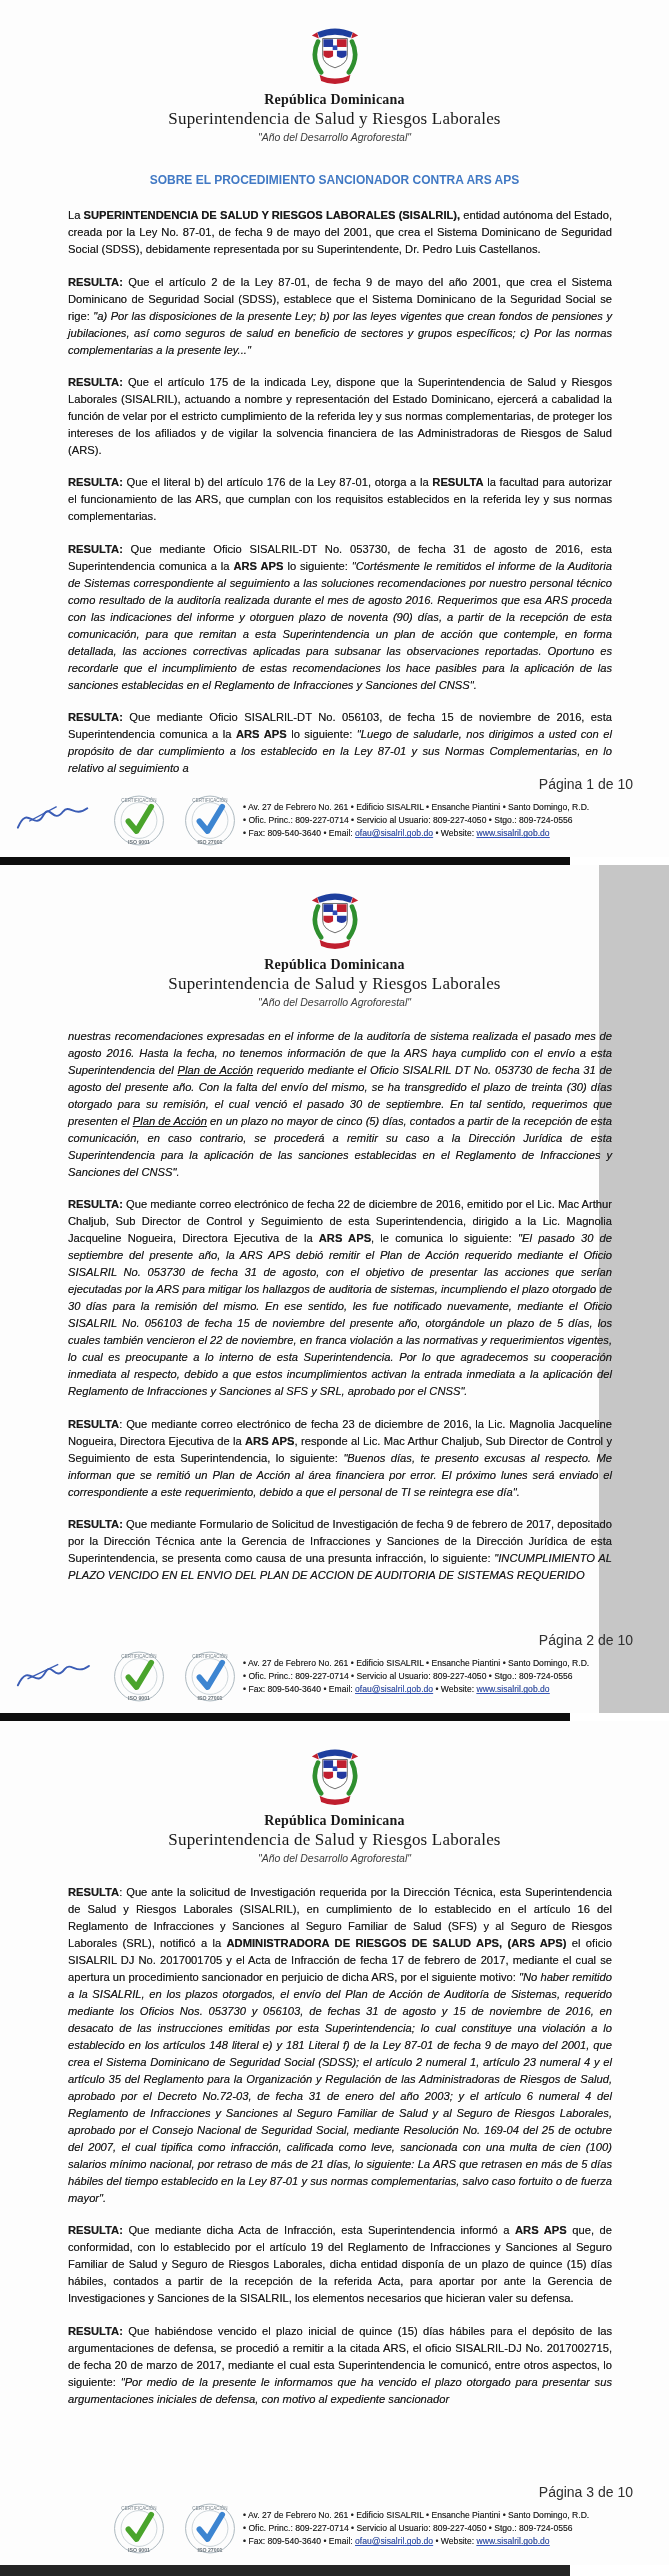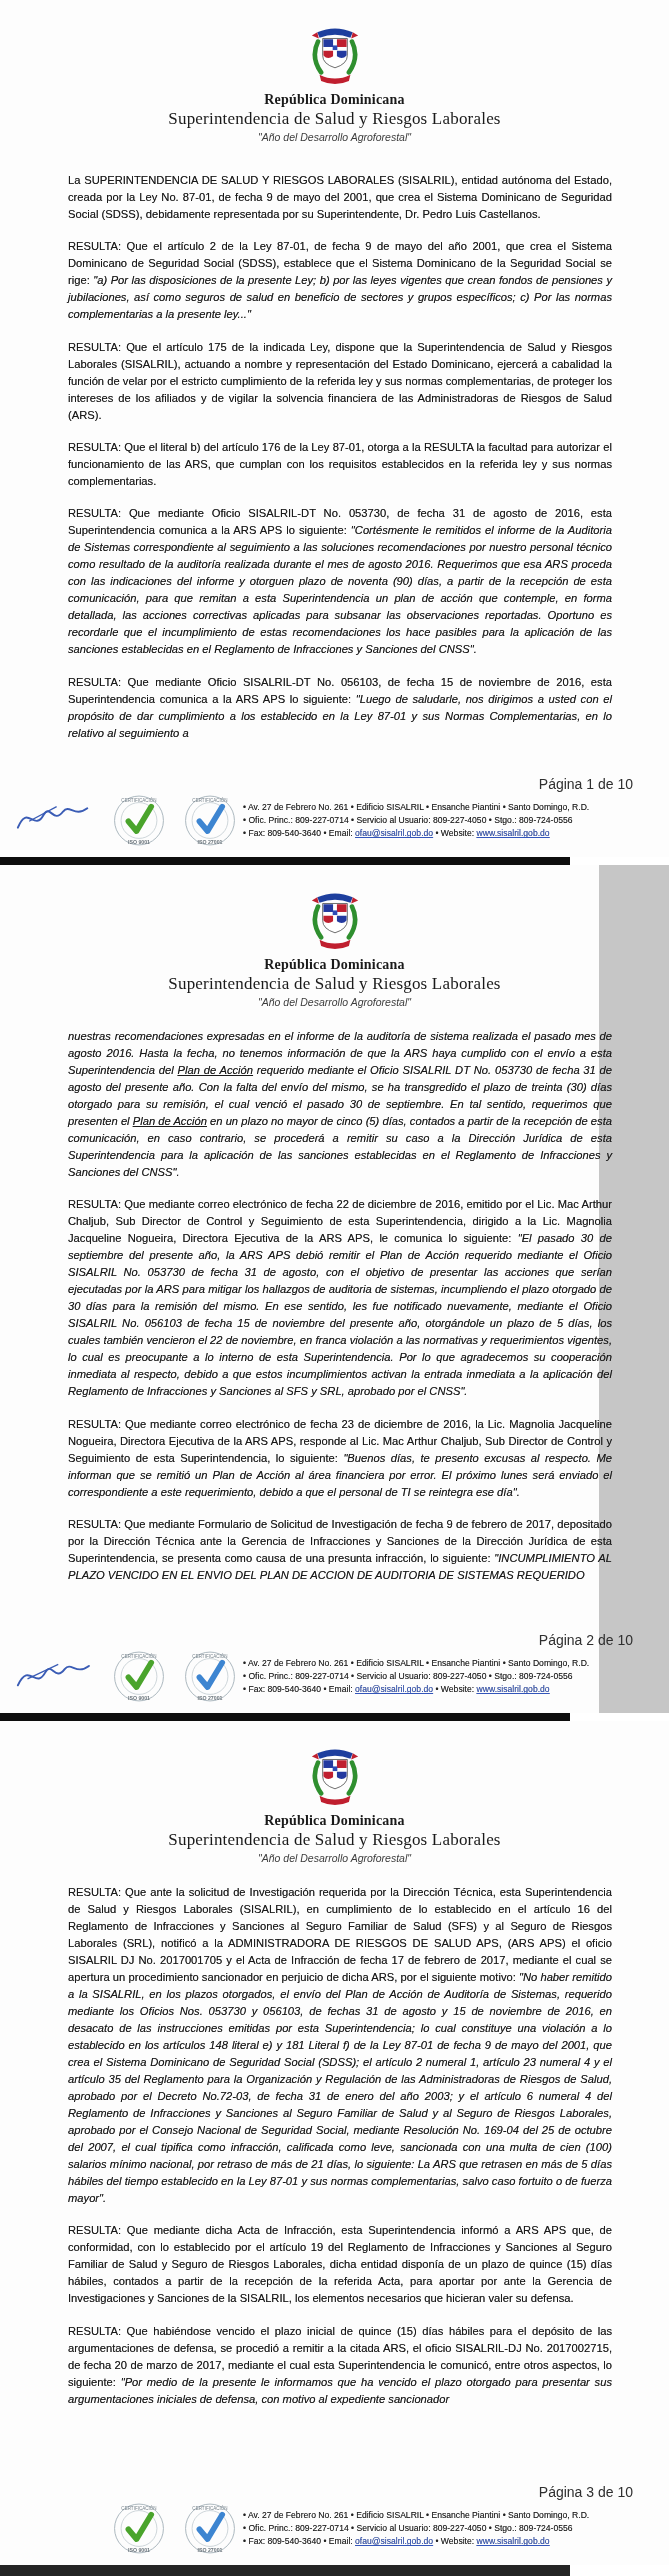--- a/index.html
+++ b/index.html
@@ -25,21 +25,21 @@
   .res-line2{color:#4179c4;margin-top:1.6px;}
   .res-num{color:#4179c4;}
 
   
   .body-text{margin:0 57px 0 68px;position:relative;z-index:2;
     font-size:11.2px;line-height:17px;text-align:justify;
     text-shadow:0 0 0.4px rgba(20,20,20,.6);}
   .page-1 .body-text{margin-top:19.5px;}
   .page-2 .body-text,.page-3 .body-text{margin-top:20px;}
   .para{margin:0 0 15.4px;}
-  .rb{font-weight:normal;}
+  .rb{font-weight:bold;}
   .ri{font-style:italic;}
   .ru{text-decoration:underline;}
 
   
   .page-num{position:absolute;right:36px;bottom:65px;font-size:14px;color:#2f2f2f;z-index:3;}
   .page-footer{position:absolute;left:0;right:0;bottom:4.9px;height:70px;z-index:3;}
   .signature{position:absolute;left:13px;bottom:13px;}
   .stamp{position:absolute;bottom:3.2px;}
   .stamp-1{left:112px;}
   .stamp-2{left:183px;}
@@ -66,20 +66,21 @@
         <path d="M20 32 h12.5 v7 q-7 5 -12.5 -1 Z" fill="#c01f2f"></path>
         <path d="M37.5 32 H50 v6 q-5.5 6 -12.5 1 Z" fill="#23399f"></path>
         <rect x="32" y="25" width="6" height="6" fill="#2d4ab5"></rect>
         <path d="M15 63 Q35 73 55 63 L53 71 Q35 79 17 71 Z" fill="#c01f2f"></path>
       </svg>
       <div class="country">República Dominicana</div>
       <div class="institution">Superintendencia de Salud y Riesgos Laborales</div>
       <div class="motto">"Año del Desarrollo Agroforestal"</div>
     </header>
     <div class="res-title">
+      <div class="res-line2">SOBRE EL PROCEDIMIENTO SANCIONADOR CONTRA ARS APS</div>
     </div>
     <div class="body-text">
         <p class="para"><span>La </span><span class="rb">SUPERINTENDENCIA DE SALUD Y RIESGOS LABORALES (SISALRIL),</span><span> entidad autónoma del Estado, creada por la Ley No. 87-01, de fecha 9 de mayo del 2001, que crea el Sistema Dominicano de Seguridad Social (SDSS), debidamente representada por su Superintendente, Dr. Pedro Luis Castellanos.</span></p>
         <p class="para"><span class="rb">RESULTA:</span><span> Que el artículo 2 de la Ley 87-01, de fecha 9 de mayo del año 2001, que crea el Sistema Dominicano de Seguridad Social (SDSS), establece que el Sistema Dominicano de la Seguridad Social se rige: </span><span class="ri">"a) Por las disposiciones de la presente Ley; b) por las leyes vigentes que crean fondos de pensiones y jubilaciones, así como seguros de salud en beneficio de sectores y grupos específicos; c) Por las normas complementarias a la presente ley..."</span></p>
         <p class="para"><span class="rb">RESULTA:</span><span> Que el artículo 175 de la indicada Ley, dispone que la Superintendencia de Salud y Riesgos Laborales (SISALRIL), actuando a nombre y representación del Estado Dominicano, ejercerá a cabalidad la función de velar por el estricto cumplimiento de la referida ley y sus normas complementarias, de proteger los intereses de los afiliados y de vigilar la solvencia financiera de las Administradoras de Riesgos de Salud (ARS).</span></p>
         <p class="para"><span class="rb">RESULTA:</span><span> Que el literal b) del artículo 176 de la Ley 87-01, otorga a la </span><span class="rb">RESULTA</span><span> la facultad para autorizar el funcionamiento de las ARS, que cumplan con los requisitos establecidos en la referida ley y sus normas complementarias.</span></p>
         <p class="para"><span class="rb">RESULTA:</span><span> Que mediante Oficio SISALRIL-DT No. 053730, de fecha 31 de agosto de 2016, esta Superintendencia comunica a la </span><span class="rb">ARS APS</span><span> lo siguiente: </span><span class="ri">"Cortésmente le remitidos el informe de la Auditoria de Sistemas correspondiente al seguimiento a las soluciones recomendaciones por nuestro personal técnico como resultado de la auditoría realizada durante el mes de agosto 2016. Requerimos que esa ARS proceda con las indicaciones del informe y otorguen plazo de noventa (90) días, a partir de la recepción de esta comunicación, para que remitan a esta Superintendencia un plan de acción que contemple, en forma detallada, las acciones correctivas aplicadas para subsanar las observaciones reportadas. Oportuno es recordarle que el incumplimiento de estas recomendaciones los hace pasibles para la aplicación de las sanciones establecidas en el Reglamento de Infracciones y Sanciones del CNSS".</span></p>
         <p class="para"><span class="rb">RESULTA:</span><span> Que mediante Oficio SISALRIL-DT No. 056103, de fecha 15 de noviembre de 2016, esta Superintendencia comunica a la </span><span class="rb">ARS APS</span><span> lo siguiente: </span><span class="ri">"Luego de saludarle, nos dirigimos a usted con el propósito de dar cumplimiento a los establecido en la Ley 87-01 y sus Normas Complementarias, en lo relativo al seguimiento a</span></p>
       </div>
     <div class="page-num">Página 1 de 10</div>

